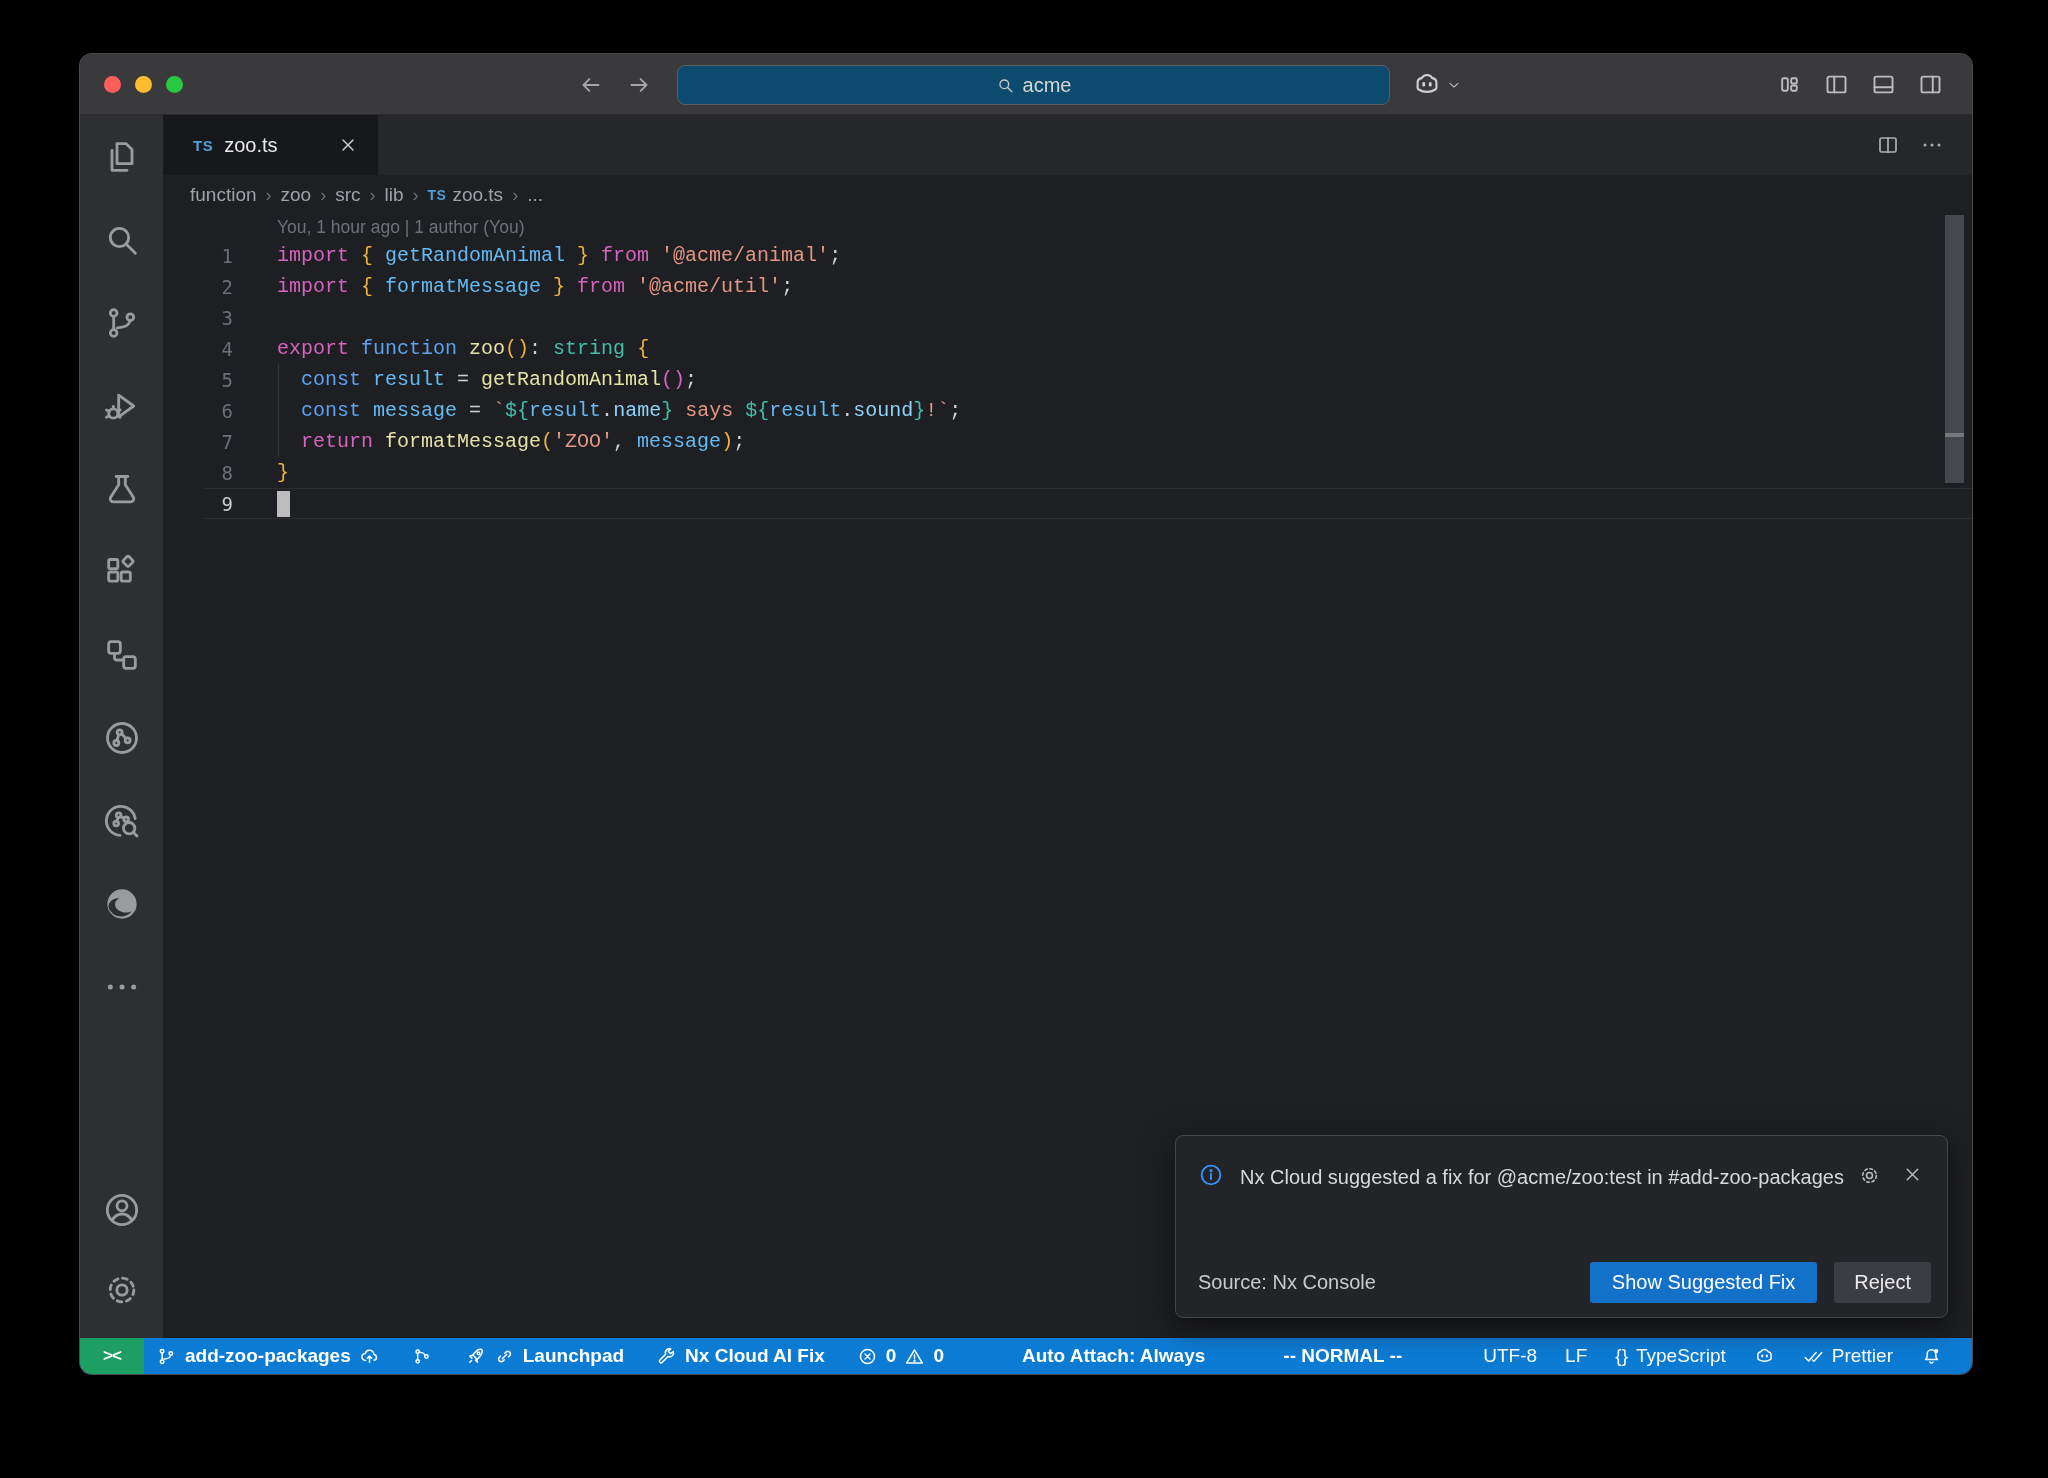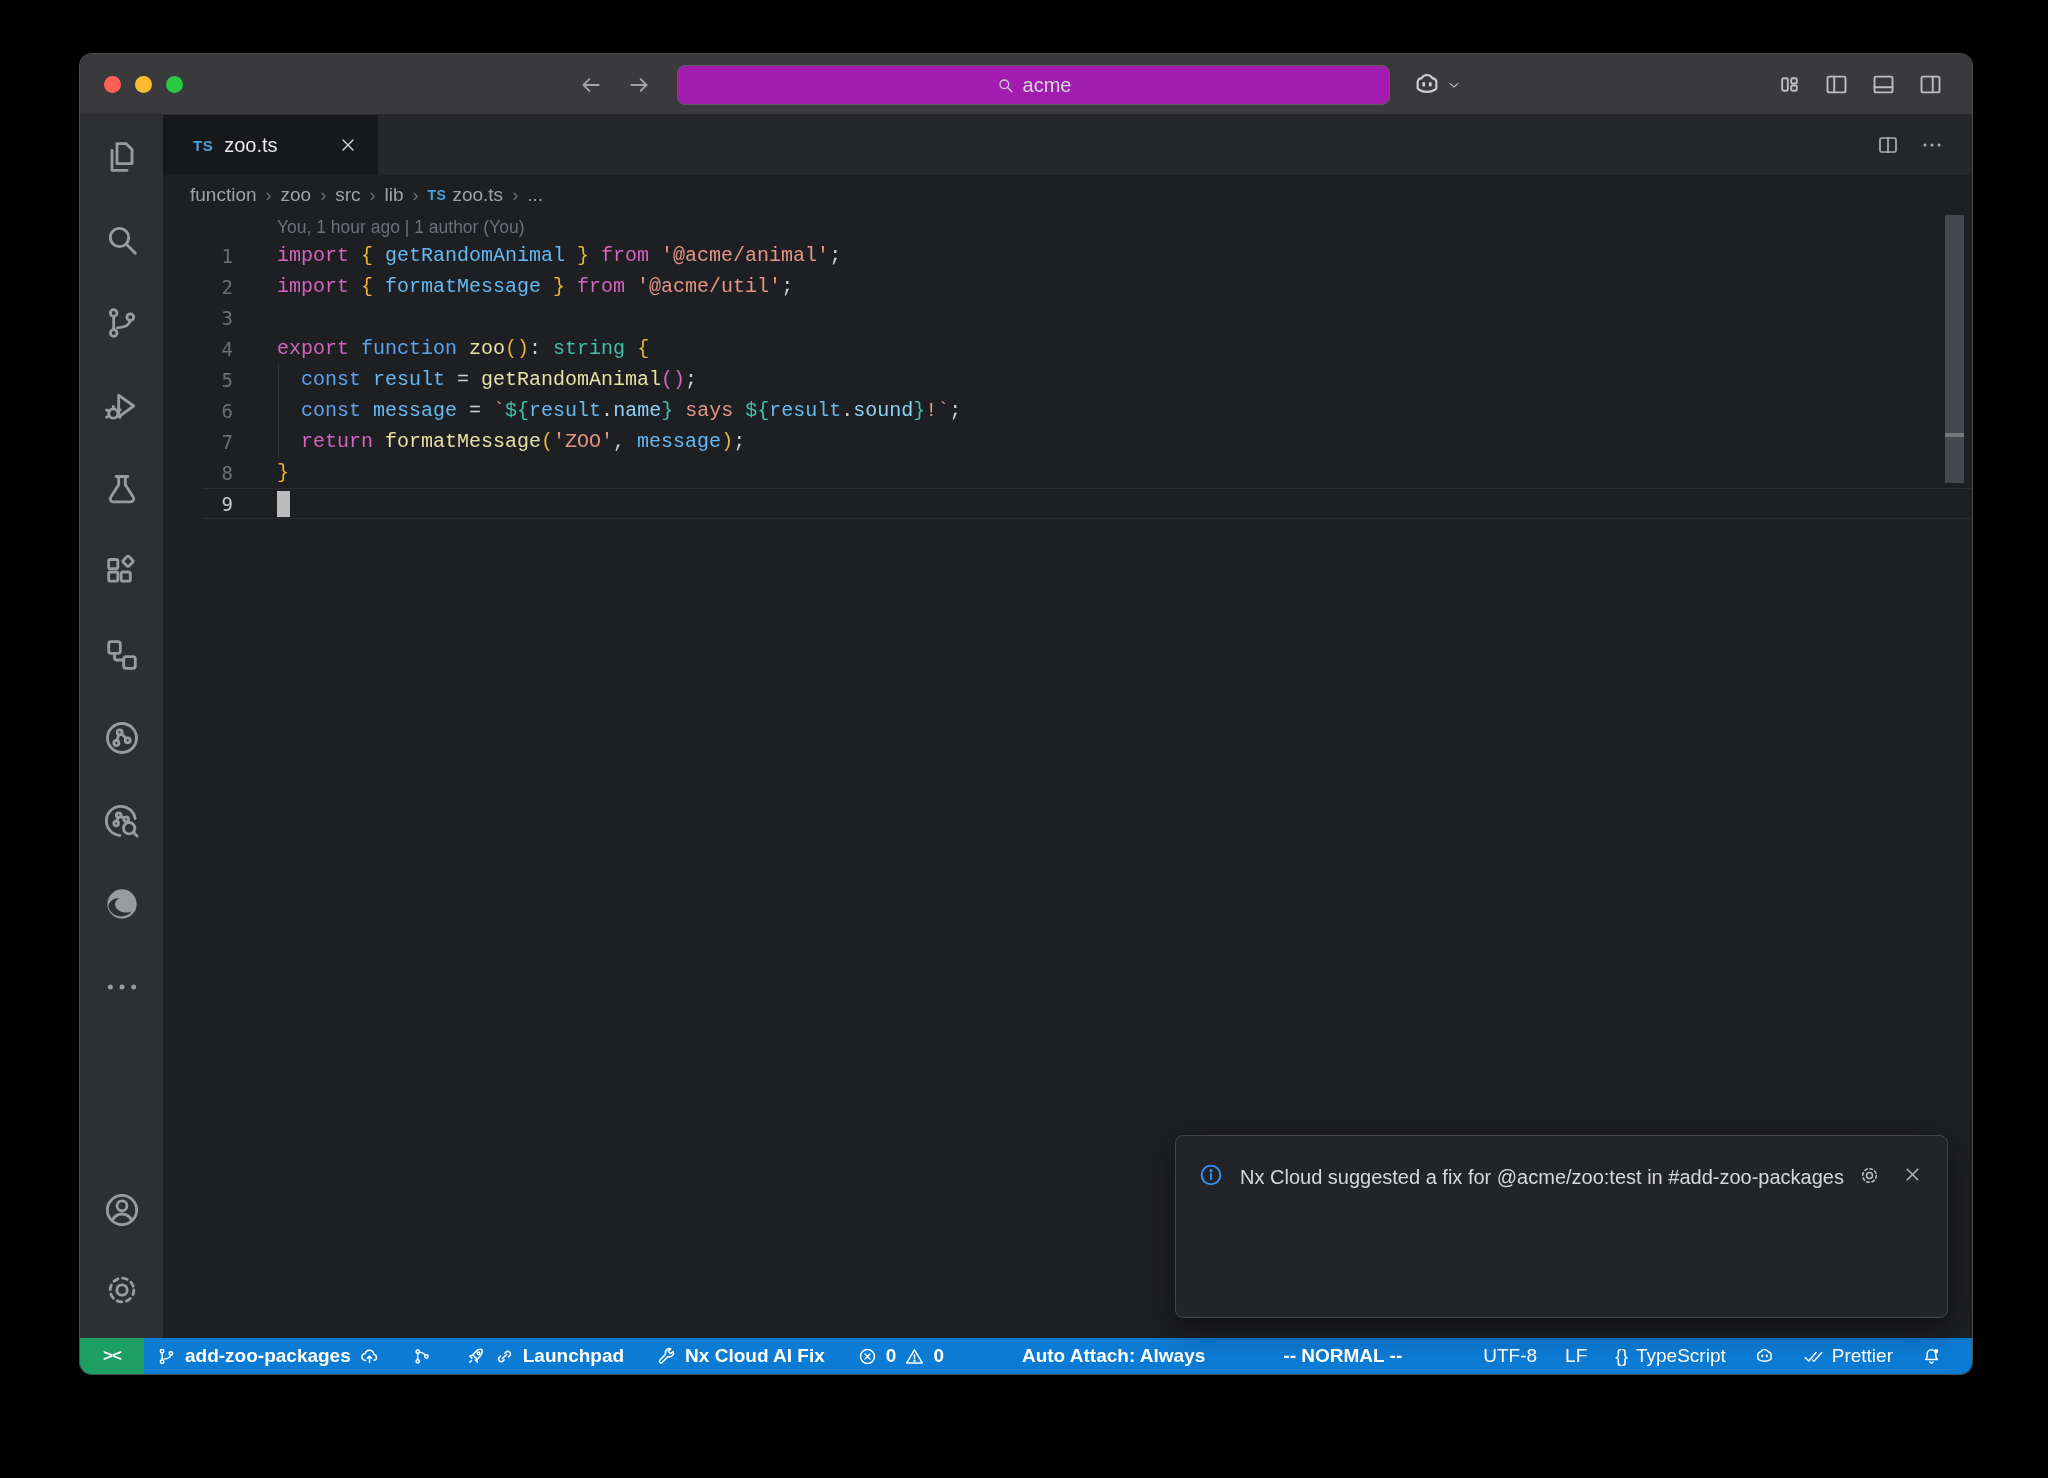--- a/index.html
+++ b/index.html
@@ -11,21 +11,21 @@
     border-radius:12px; overflow:hidden; background:#1e1f23; display:flex; flex-direction:column;
     box-shadow:0 0 0 1px #4c4c4e, 0 30px 80px rgba(0,0,0,.85); }
 
   
   .titlebar { position:relative; height:61px; flex:0 0 61px; background:#3a3a3d; border-bottom:1px solid #2a2a2c; }
   .traffic { position:absolute; left:24px; top:0; height:61px; display:flex; align-items:center; gap:14px; }
   .tl { width:17px; height:17px; border-radius:50%; }
   .tl.red{ background:#ff5f57; } .tl.yellow{ background:#febc2e; } .tl.green{ background:#28c840; }
   .nav-arrows { position:absolute; left:498px; top:0; height:61px; display:flex; align-items:center; gap:22px; color:#a5a5a9; }
   .nav-arrows .ibox { width:26px; height:26px; }
-  .cmd-center { position:absolute; left:597px; top:11px; width:713px; height:40px; background:#a21caf; border:1px solid #5f5f62; border-radius:8px; display:flex; align-items:center; justify-content:center; gap:8px; color:#d6d6d8; font-size:20px; }
+  .cmd-center { position:absolute; left:597px; top:11px; width:713px; height:40px; background:#0c4a6e; border:1px solid #5f5f62; border-radius:8px; display:flex; align-items:center; justify-content:center; gap:8px; color:#d6d6d8; font-size:20px; }
   .cmd-center .ibox { width:19px; height:19px; color:#c9c9cb; }
   .copilot-menu { position:absolute; left:1332px; top:0; height:61px; display:flex; align-items:center; gap:4px; color:#cfcfd2; }
   .copilot-menu .ibox { width:30px; height:30px; }
   .copilot-menu .ibox + .ibox { width:16px; height:16px; color:#b9b9bc; }
   .layout-icons { position:absolute; right:28px; top:0; height:61px; display:flex; align-items:center; gap:20px; color:#bcbdbf; }
   .layout-icons .ibox { width:27px; height:27px; }
 
   
   .main { flex:1; display:flex; min-height:0; }
   .activitybar { position:relative; width:83px; flex:0 0 83px; background:#2e2f33; }
@@ -354,20 +354,25 @@
             <circle cx="12" cy="8" r="0.6" fill="currentColor"></circle>
           </svg></span>
       <div class="toast-msg">Nx Cloud suggested a fix for @acme/zoo:test in #add-zoo-packages</div>
       <span class="toast-gear"><svg viewBox="0 0 24 24" fill="none" stroke="currentColor" stroke-width="1.7" stroke-linecap="round" stroke-linejoin="round">
             <circle cx="12" cy="12" r="3.1"></circle>
             <circle cx="12" cy="12" r="7.1" stroke-dasharray="2.8 2.8"></circle>
           </svg></span>
       <span class="toast-close"><svg viewBox="0 0 24 24" fill="none" stroke="currentColor" stroke-width="1.7" stroke-linecap="round" stroke-linejoin="round">
             <path d="M6 6l12 12M18 6L6 18"></path>
           </svg></span>
+      <div class="toast-row">
+        <span class="toast-src">Source: Nx Console</span>
+        <button class="btn btn-primary">Show Suggested Fix</button>
+        <button class="btn btn-secondary">Reject</button>
+      </div>
     </div>
 
     <div class="statusbar">
       <div class="sb-remote">&gt;&lt;</div>
       <div class="sb-left">
           <div class="sb-item">
             <span class="sb-ico sb-part ibox">
               <svg viewBox="0 0 24 24" fill="none" stroke="currentColor" stroke-width="1.7" stroke-linecap="round" stroke-linejoin="round">
                 <circle cx="7" cy="6" r="2"></circle>
                 <circle cx="7" cy="18" r="2"></circle>

